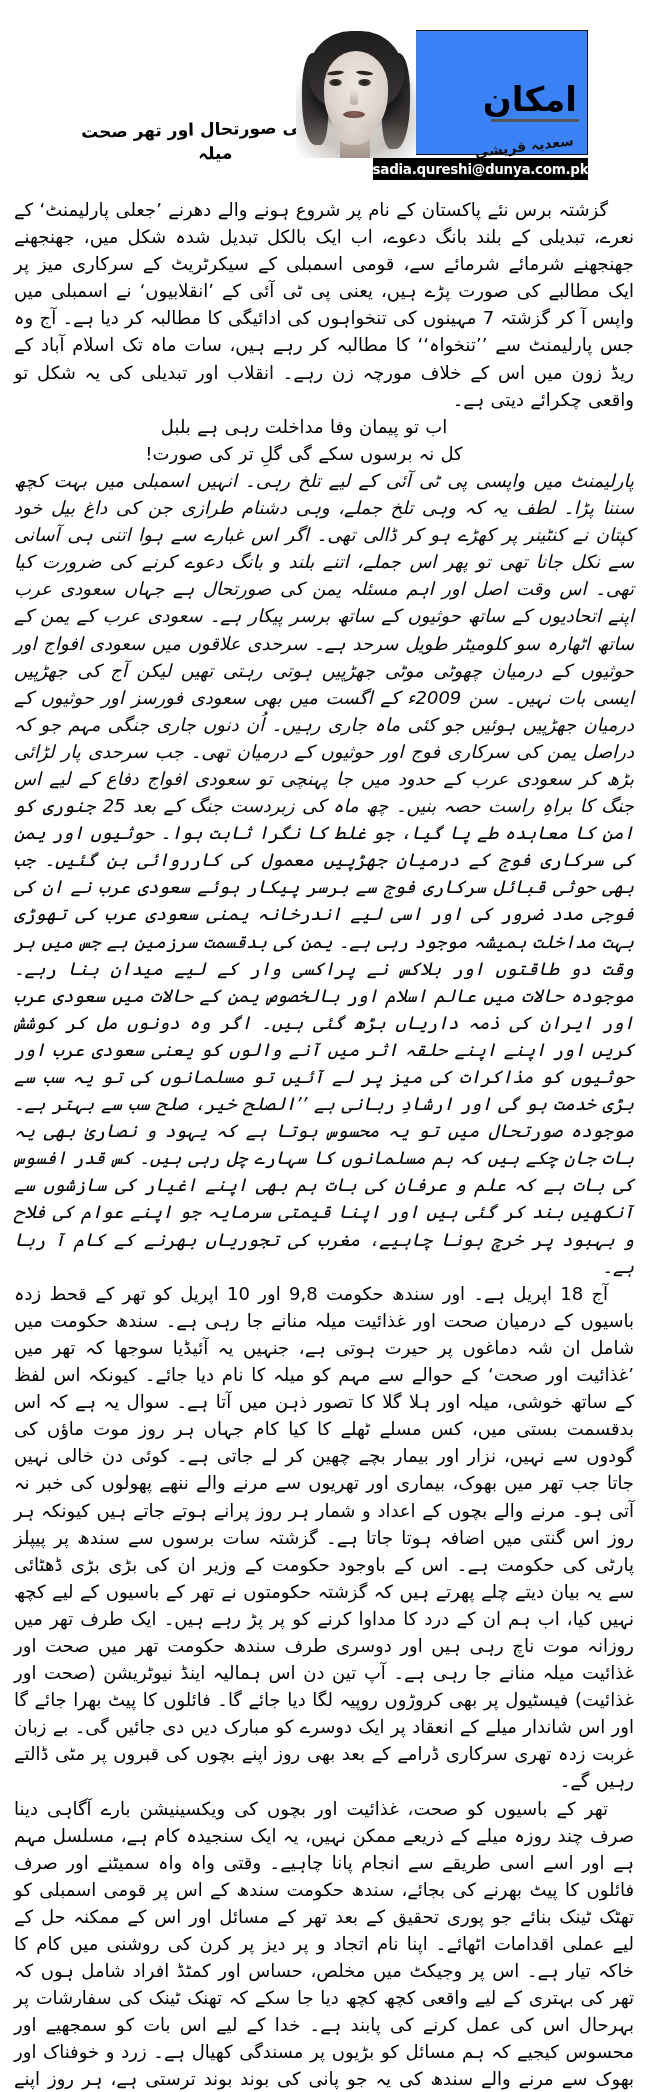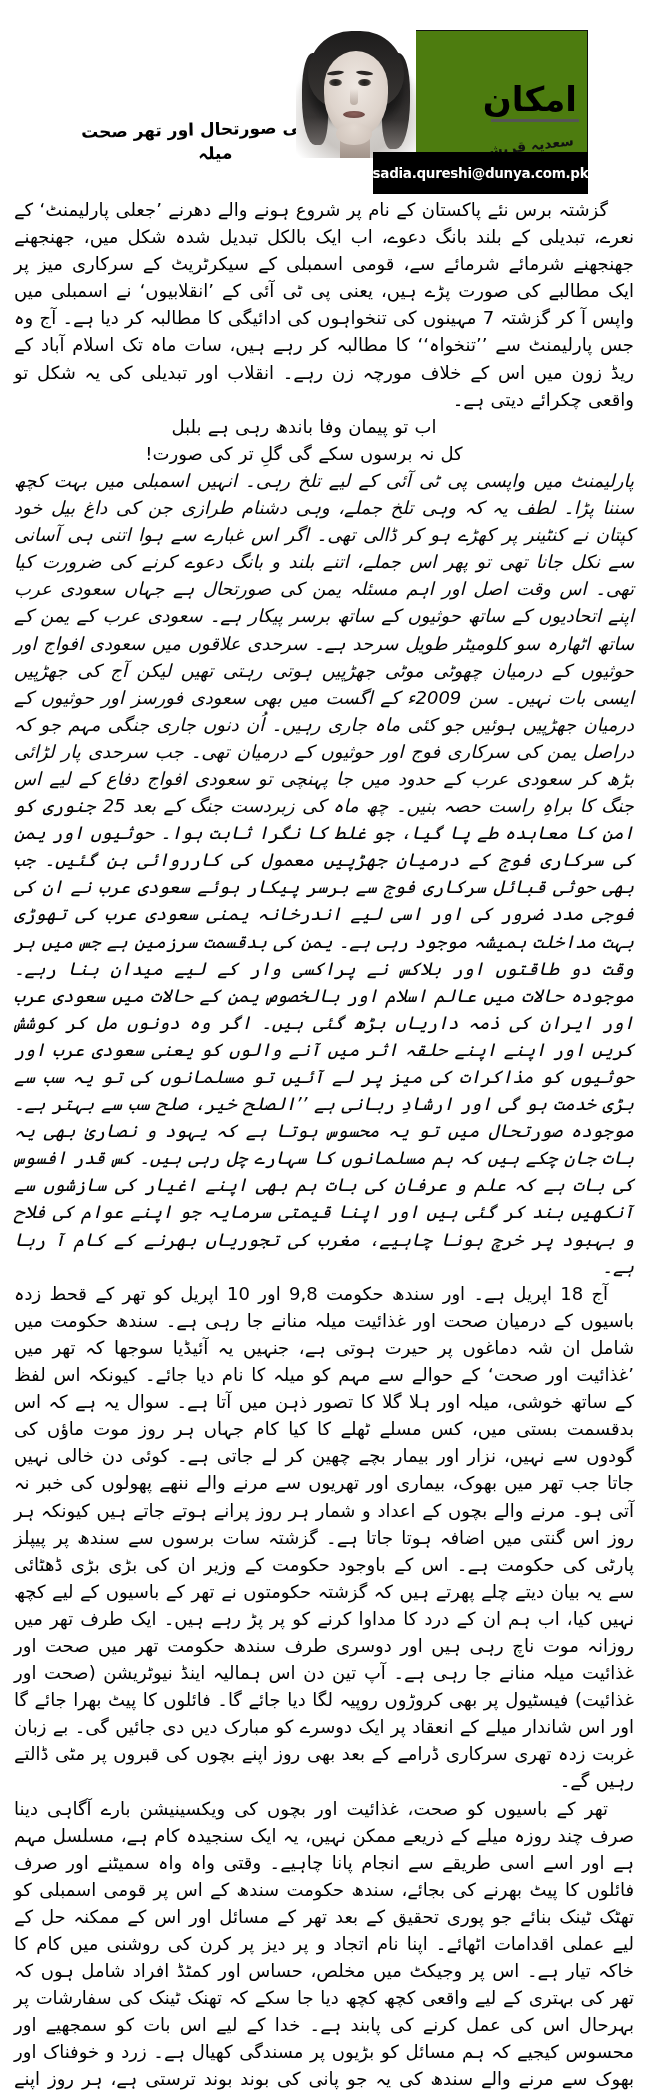--- a/index.html
+++ b/index.html
@@ -27,21 +27,21 @@
 
   
   .masthead {
     position: absolute;
     top: 30px;
     right: 62px;
     width: 215px;
     height: 125px;
     border: 1.5px solid #111;
     box-sizing: border-box;
-    background: #4d7c0f;
+    background: #3b82f6;
     overflow: visible;
     z-index: 5;
   }
   .masthead-inner {
     position: relative;
     width: 100%;
     height: 100%;
   }
   .column-title {
     position: absolute;
@@ -185,24 +185,24 @@
     top: 112px;
     left: 44px;
     width: 30px;
     height: 22px;
     background: linear-gradient(180deg, #bdb0a7 0%, #9d8f86 100%);
   }
 
   
   .email-bar {
     position: absolute;
-    top: 152px;
+    top: 158px;
     right: 62px;
     width: 215px;
-    height: 42px;
+    height: 22px;
     background: #000000;
     z-index: 7;
     display: flex;
     align-items: center;
     justify-content: center;
   }
   .email-text {
     font-family: "DejaVu Sans", "Liberation Sans", sans-serif;
     font-size: 13.5px;
     font-weight: bold;
@@ -295,21 +295,21 @@
 
   <div class="email-bar">
     <span class="email-text">sadia.qureshi@dunya.com.pk</span>
   </div>
 
   <div class="headline">یمن کی صورتحال اور تھر صحت میلہ</div>
 
   <div class="article">
     <p>گزشتہ برس نئے پاکستان کے نام پر شروع ہونے والے دھرنے ’جعلی پارلیمنٹ‘ کے نعرے، تبدیلی کے بلند بانگ دعوے، اب ایک بالکل تبدیل شدہ شکل میں، جھنجھنے جھنجھنے شرمائے شرمائے سے، قومی اسمبلی کے سیکرٹریٹ کے سرکاری میز پر ایک مطالبے کی صورت پڑے ہیں، یعنی پی ٹی آئی کے ’انقلابیوں‘ نے اسمبلی میں واپس آ کر گزشتہ 7 مہینوں کی تنخواہوں کی ادائیگی کا مطالبہ کر دیا ہے۔ آج وہ جس پارلیمنٹ سے ’’تنخواہ‘‘ کا مطالبہ کر رہے ہیں، سات ماہ تک اسلام آباد کے ریڈ زون میں اس کے خلاف مورچہ زن رہے۔ انقلاب اور تبدیلی کی یہ شکل تو واقعی چکرائے دیتی ہے۔</p>
     <div class="verse">
-      <span class="verse-line">اب تو پیمان وفا باندھ رہی ہے بلبل</span>
+      <span class="verse-line">اب تو پیمان وفا مداخلت رہی ہے بلبل</span>
       <span class="verse-line">کل نہ برسوں سکے گی گلِ تر کی صورت!</span>
     </div>
     <p class="noindent">پارلیمنٹ میں واپسی پی ٹی آئی کے لیے تلخ رہی۔ انہیں اسمبلی میں بہت کچھ سننا پڑا۔ لطف یہ کہ وہی تلخ جملے، وہی دشنام طرازی جن کی داغ بیل خود کپتان نے کنٹینر پر کھڑے ہو کر ڈالی تھی۔ اگر اس غبارے سے ہوا اتنی ہی آسانی سے نکل جانا تھی تو پھر اس جملے، اتنے بلند و بانگ دعوے کرنے کی ضرورت کیا تھی۔ اس وقت اصل اور اہم مسئلہ یمن کی صورتحال ہے جہاں سعودی عرب اپنے اتحادیوں کے ساتھ حوثیوں کے ساتھ برسر پیکار ہے۔ سعودی عرب کے یمن کے ساتھ اٹھارہ سو کلومیٹر طویل سرحد ہے۔ سرحدی علاقوں میں سعودی افواج اور حوثیوں کے درمیان چھوٹی موٹی جھڑپیں ہوتی رہتی تھیں لیکن آج کی جھڑپیں ایسی بات نہیں۔ سن 2009ء کے اگست میں بھی سعودی فورسز اور حوثیوں کے درمیان جھڑپیں ہوئیں جو کئی ماہ جاری رہیں۔ اُن دنوں جاری جنگی مہم جو کہ دراصل یمن کی سرکاری فوج اور حوثیوں کے درمیان تھی۔ جب سرحدی پار لڑائی بڑھ کر سعودی عرب کے حدود میں جا پہنچی تو سعودی افواج دفاع کے لیے اس جنگ کا براہِ راست حصہ بنیں۔ چھ ماہ کی زبردست جنگ کے بعد 25 جنوری کو امن کا معاہدہ طے پا گیا، جو غلط کا نگرا ثابت ہوا۔ حوثیوں اور یمن کی سرکاری فوج کے درمیان جھڑپیں معمول کی کارروائی بن گئیں۔ جب بھی حوثی قبائل سرکاری فوج سے برسر پیکار ہوئے سعودی عرب نے ان کی فوجی مدد ضرور کی اور اسی لیے اندرخانہ یمنی سعودی عرب کی تھوڑی بہت مداخلت ہمیشہ موجود رہی ہے۔ یمن کی بدقسمت سرزمین ہے جس میں ہر وقت دو طاقتوں اور بلاکس نے پراکسی وار کے لیے میدان بنا رہے۔ موجودہ حالات میں عالم اسلام اور بالخصوص یمن کے حالات میں سعودی عرب اور ایران کی ذمہ داریاں بڑھ گئی ہیں۔ اگر وہ دونوں مل کر کوشش کریں اور اپنے اپنے حلقہ اثر میں آنے والوں کو یعنی سعودی عرب اور حوثیوں کو مذاکرات کی میز پر لے آئیں تو مسلمانوں کی تو یہ سب سے بڑی خدمت ہو گی اور ارشادِ ربانی ہے ’’الصلح خیر، صلح سب سے بہتر ہے۔ موجودہ صورتحال میں تو یہ محسوس ہوتا ہے کہ یہود و نصاریٰ بھی یہ بات جان چکے ہیں کہ ہم مسلمانوں کا سہارے چل رہی ہیں۔ کس قدر افسوس کی بات ہے کہ علم و عرفان کی بات ہم بھی اپنے اغیار کی سازشوں سے آنکھیں بند کر گئی ہیں اور اپنا قیمتی سرمایہ جو اپنے عوام کی فلاح و بہبود پر خرچ ہونا چاہیے، مغرب کی تجوریاں بھرنے کے کام آ رہا ہے۔</p>
     <p>آج 18 اپریل ہے۔ اور سندھ حکومت 9,8 اور 10 اپریل کو تھر کے قحط زدہ باسیوں کے درمیان صحت اور غذائیت میلہ منانے جا رہی ہے۔ سندھ حکومت میں شامل ان شہ دماغوں پر حیرت ہوتی ہے، جنہیں یہ آئیڈیا سوجھا کہ تھر میں ’غذائیت اور صحت‘ کے حوالے سے مہم کو میلہ کا نام دیا جائے۔ کیونکہ اس لفظ کے ساتھ خوشی، میلہ اور ہلا گلا کا تصور ذہن میں آتا ہے۔ سوال یہ ہے کہ اس بدقسمت بستی میں، کس مسلے ٹھلے کا کیا کام جہاں ہر روز موت ماؤں کی گودوں سے نہیں، نزار اور بیمار بچے چھین کر لے جاتی ہے۔ کوئی دن خالی نہیں جاتا جب تھر میں بھوک، بیماری اور تھریوں سے مرنے والے ننھے پھولوں کی خبر نہ آتی ہو۔ مرنے والے بچوں کے اعداد و شمار ہر روز پرانے ہوتے جاتے ہیں کیونکہ ہر روز اس گنتی میں اضافہ ہوتا جاتا ہے۔ گزشتہ سات برسوں سے سندھ پر پیپلز پارٹی کی حکومت ہے۔ اس کے باوجود حکومت کے وزیر ان کی بڑی بڑی ڈھٹائی سے یہ بیان دیتے چلے پھرتے ہیں کہ گزشتہ حکومتوں نے تھر کے باسیوں کے لیے کچھ نہیں کیا، اب ہم ان کے درد کا مداوا کرنے کو پر پڑ رہے ہیں۔ ایک طرف تھر میں روزانہ موت ناچ رہی ہیں اور دوسری طرف سندھ حکومت تھر میں صحت اور غذائیت میلہ منانے جا رہی ہے۔ آپ تین دن اس ہمالیہ اینڈ نیوٹریشن (صحت اور غذائیت) فیسٹیول پر بھی کروڑوں روپیہ لگا دیا جائے گا۔ فائلوں کا پیٹ بھرا جائے گا اور اس شاندار میلے کے انعقاد پر ایک دوسرے کو مبارک دیں دی جائیں گی۔ بے زبان غربت زدہ تھری سرکاری ڈرامے کے بعد بھی روز اپنے بچوں کی قبروں پر مٹی ڈالتے رہیں گے۔</p>
     <p>تھر کے باسیوں کو صحت، غذائیت اور بچوں کی ویکسینیشن بارے آگاہی دینا صرف چند روزہ میلے کے ذریعے ممکن نہیں، یہ ایک سنجیدہ کام ہے، مسلسل مہم ہے اور اسے اسی طریقے سے انجام پانا چاہیے۔ وقتی واہ واہ سمیٹنے اور صرف فائلوں کا پیٹ بھرنے کی بجائے، سندھ حکومت سندھ کے اس پر قومی اسمبلی کو تھٹک ٹینک بنائے جو پوری تحقیق کے بعد تھر کے مسائل اور اس کے ممکنہ حل کے لیے عملی اقدامات اٹھائے۔ اپنا نام اتجاد و پر دیز پر کرن کی روشنی میں کام کا خاکہ تیار ہے۔ اس پر وجیکٹ میں مخلص، حساس اور کمٹڈ افراد شامل ہوں کہ تھر کی بہتری کے لیے واقعی کچھ کچھ دیا جا سکے کہ تھنک ٹینک کی سفارشات پر بہرحال اس کی عمل کرنے کی پابند ہے۔ خدا کے لیے اس بات کو سمجھیے اور محسوس کیجیے کہ ہم مسائل کو بڑیوں پر مسندگی کھیال ہے۔ زرد و خوفناک اور بھوک سے مرنے والے سندھ کی یہ جو پانی کی بوند بوند ترستی ہے، ہر روز اپنے اپنے دنیا بچے یہ میری میری اور آپ کی طرح انسان ہیں۔ ان کے مسائل کا اسی طرح ادراک کیجیے۔ سرکاری فائلوں کا پیٹ بھرنے کی بجائے، متاثرہ انسانوں کا پیٹ بھرنے کے اقدامات کریں۔</p>
   </div>
 
 </div>
 
 </body></html>

